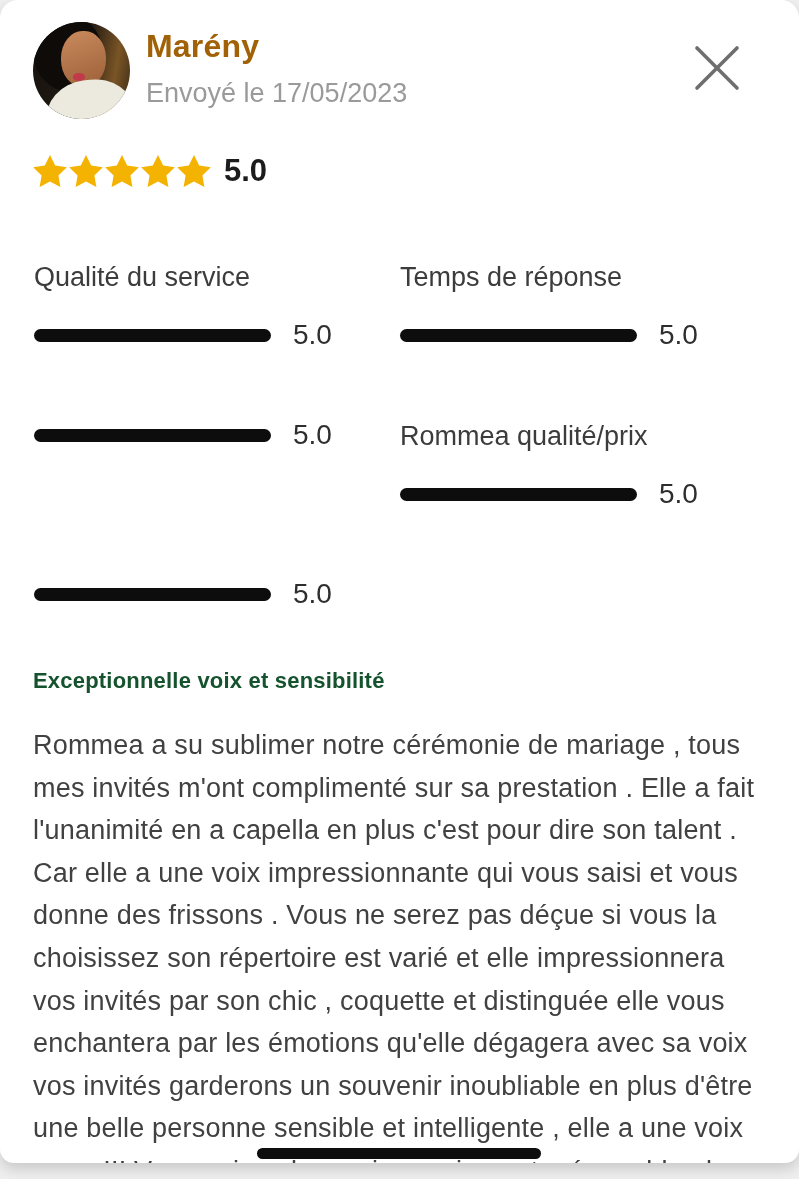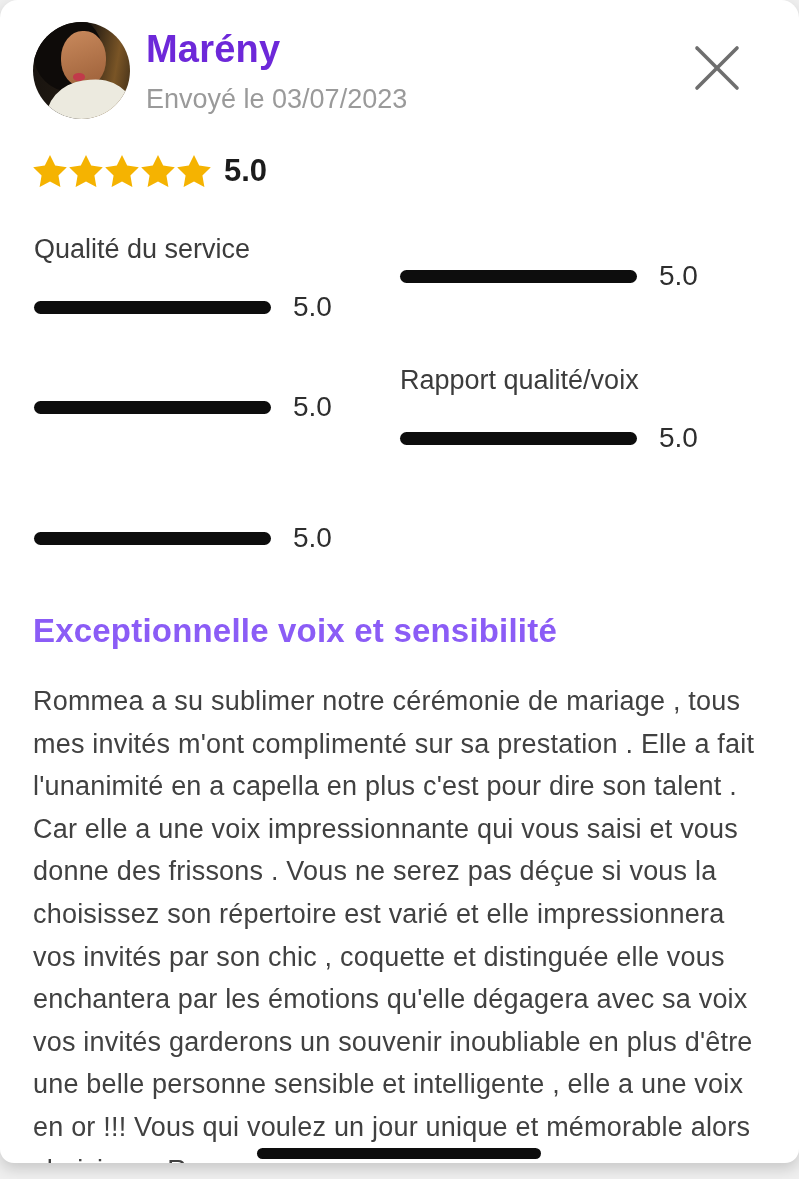--- a/index.html
+++ b/index.html
@@ -22,42 +22,42 @@
     width:97px; height:97px; border-radius:50%; overflow:hidden; position:relative;
     flex:none;
     background:linear-gradient(100deg,#17130f 0%,#221a12 52%,#7a5526 80%,#3a2a16 100%);
   }
   .avatar > div { position:absolute; }
   .av-hair  { width:72%; height:80%; left:0%;  top:-8%;  background:#0e0b09; border-radius:50%; transform:rotate(-14deg); }
   .av-face  { width:46%; height:58%; left:29%; top:9%;   background:linear-gradient(160deg,#c98a5d,#9c5f38); border-radius:48%; }
   .av-lips  { width:13%; height:8%;  left:41%; top:53%;  background:#c13a4a; border-radius:50%; }
   .av-top   { width:92%; height:52%; left:12%; bottom:-12%; background:#ecead e0; background:#eceadf; border-radius:46% 46% 0 0 / 72% 72% 0 0; transform:rotate(-7deg); }
   .id-block { margin-left:16px; padding-top:6px; }
-  .name { font-size:38px; font-weight:700; color:#6d28d9; letter-spacing:0.2px; }
+  .name { font-size:32px; font-weight:700; color:#a16207; letter-spacing:0.2px; }
   .date { font-size:27px; color:#9a9a9a; margin-top:13px; }
   .close {
     margin-left:auto; margin-top:23px; width:46px; height:46px; flex:none;
     background:none; border:none; padding:0; cursor:pointer; line-height:0;
   }
   
   .overall { display:flex; align-items:center; padding:0 33px; margin-top:33px; height:36px; }
   .stars { display:flex; gap:2px; }
   .overall-value { font-size:31px; font-weight:700; color:#1c1c1c; margin-left:13px; margin-top:2px; }
   
   .ratings-grid {
     display:grid; grid-template-columns:337px 303px; column-gap:29px; row-gap:42px;
     padding-left:34px; margin-top:46px;
   }
-  .rating-label { font-size:27px; color:#3c3c3c; }
+  .rating-label { font-size:27px; color:#3c3c3c;margin-top:28px; }
   .rating-bar-row { display:flex; align-items:center; margin-top:26px; }
   .rating-bar { width:237px; height:13px; border-radius:7px; background:var(--bar, #0d0d0d); flex:none; }
   .rating-value { font-size:28px; color:#2e2e2e; margin-left:22px; }
   
   .review-title {
-    margin:58px 33px 0 33px; font-size:33px; font-weight:700; color:#8b5cf6; letter-spacing:0.2px;
+    margin:58px 33px 0 33px; font-size:22px; font-weight:700; color:#14532d; letter-spacing:0.2px;
   }
   .review-body {
     margin:30px 33px 0 33px; font-size:27px; line-height:42.6px; color:#414141;
     letter-spacing:0.2px;
   }
   
   .scroll-pill {
     position:absolute; left:257px; bottom:4px; width:284px; height:11px;
     border-radius:6px; background:#0d0d0d; cursor:pointer;
   }
@@ -69,21 +69,21 @@
 
   <div class="header">
     <div class="avatar">
       <div class="av-hair"></div>
       <div class="av-face"></div>
       <div class="av-lips"></div>
       <div class="av-top"></div>
     </div>
     <div class="id-block">
       <div class="name">Marény</div>
-      <div class="date">Envoyé le 03/07/2023</div>
+      <div class="date">Envoyé le 17/05/2023</div>
     </div>
     <button class="close" aria-label="close">
       <svg width="46" height="46" viewBox="0 0 46 46">
         <line x1="3" y1="3" x2="43" y2="43" stroke="#6e6e6e" stroke-width="3.6" stroke-linecap="round"></line>
         <line x1="43" y1="3" x2="3" y2="43" stroke="#6e6e6e" stroke-width="3.6" stroke-linecap="round"></line>
       </svg>
     </button>
   </div>
 
   <div class="overall">
@@ -111,35 +111,36 @@
 
     <div class="rating-item">
       <div class="rating-label">Qualité du service</div>
       <div class="rating-bar-row">
         <div class="rating-bar"></div>
         <div class="rating-value">5.0</div>
       </div>
     </div>
 
     <div class="rating-item">
+      <div class="rating-label">Temps de réponse</div>
       <div class="rating-bar-row">
         <div class="rating-bar"></div>
         <div class="rating-value">5.0</div>
       </div>
     </div>
 
     <div class="rating-item">
       <div class="rating-bar-row">
         <div class="rating-bar"></div>
         <div class="rating-value">5.0</div>
       </div>
     </div>
 
     <div class="rating-item">
-      <div class="rating-label">Rapport qualité/voix</div>
+      <div class="rating-label">Rommea qualité/prix</div>
       <div class="rating-bar-row">
         <div class="rating-bar"></div>
         <div class="rating-value">5.0</div>
       </div>
     </div>
 
     <div class="rating-item">
       <div class="rating-bar-row">
         <div class="rating-bar"></div>
         <div class="rating-value">5.0</div>

